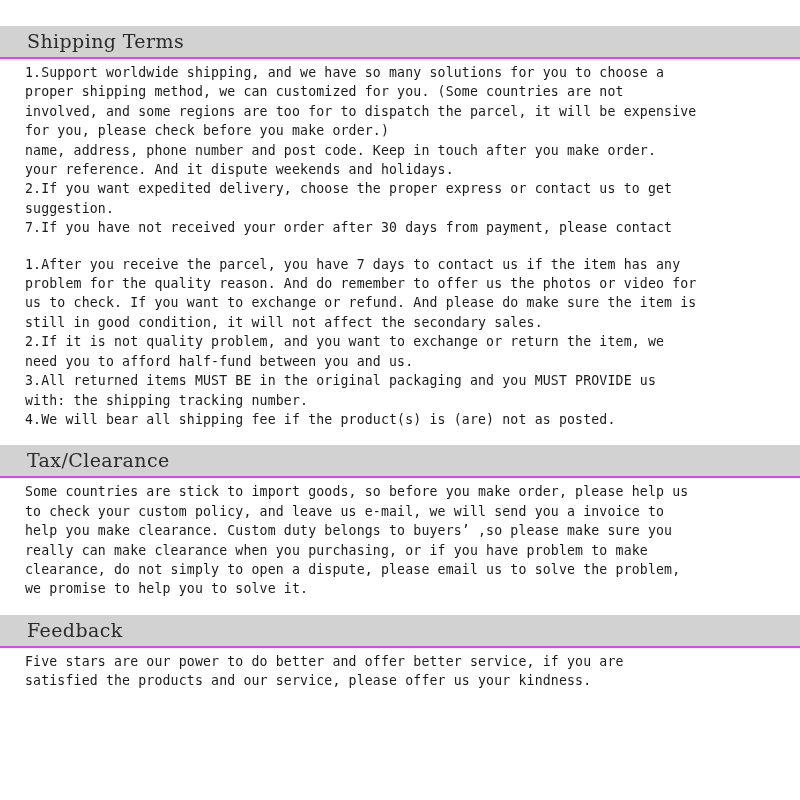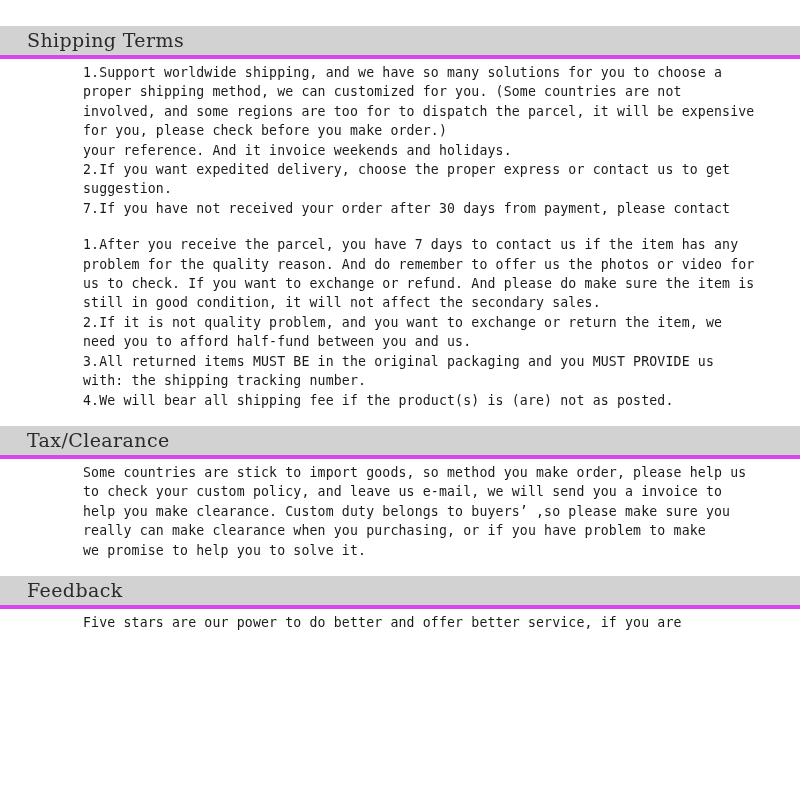--- a/index.html
+++ b/index.html
@@ -27,37 +27,36 @@
     width: 100%;
   }
 
   .section-header {
     background: #d2d2d2;
     height: 33px;
     display: flex;
     align-items: center;
     padding-left: 27px;
     box-sizing: border-box;
-    border-bottom: 4px solid #d946ef;
+    border-bottom: 2px solid #d946ef;
   }
 
   .section-header-title {
     font-family: "DejaVu Serif", serif;
     font-size: 19px;
     font-weight: 400;
     color: #2a2a2a;
     letter-spacing: 0.4px;
     line-height: 1;
     white-space: nowrap;
   }
 
   .section-body {
-    padding: 4px 22px 0 43px;
+    padding: 4px 22px 0 25px;
     box-sizing: border-box;
-    margin-left: 40px;
   }
 
   .body-line {
     font-family: "DejaVu Sans Mono", monospace;
     font-size: 13.2px;
     line-height: 19.4px;
     color: #1a1a1a;
     white-space: pre;
     letter-spacing: 0.15px;
   }
@@ -74,21 +73,22 @@
 
   <div class="section">
     <div class="section-header">
       <span class="section-header-title">Shipping Terms</span>
     </div>
     <div class="section-body">
       <div class="body-line">1.Support worldwide shipping, and we have so many solutions for you to choose a</div>
       <div class="body-line">proper shipping method, we can customized for you. (Some countries are not</div>
       <div class="body-line">involved, and some regions are too for to dispatch the parcel, it will be expensive</div>
       <div class="body-line">for you, please check before you make order.)</div>
-      <div class="body-line">your reference. And it invoice weekends and holidays.</div>
+      <div class="body-line">name, address, phone number and post code. Keep in touch after you make order.</div>
+      <div class="body-line">your reference. And it dispute weekends and holidays.</div>
       <div class="body-line">2.If you want expedited delivery, choose the proper express or contact us to get</div>
       <div class="body-line">suggestion.</div>
       <div class="body-line">7.If you have not received your order after 30 days from payment, please contact</div>
     </div>
   </div>
 
   <div class="spacer-md"></div>
 
   <div class="section">
     <div class="section-body">
@@ -104,32 +104,34 @@
     </div>
   </div>
 
   <div class="spacer-lg"></div>
 
   <div class="section">
     <div class="section-header">
       <span class="section-header-title">Tax/Clearance</span>
     </div>
     <div class="section-body">
-      <div class="body-line">Some countries are stick to import goods, so method you make order, please help us</div>
+      <div class="body-line">Some countries are stick to import goods, so before you make order, please help us</div>
       <div class="body-line">to check your custom policy, and leave us e-mail, we will send you a invoice to</div>
       <div class="body-line">help you make clearance. Custom duty belongs to buyers’ ,so please make sure you</div>
       <div class="body-line">really can make clearance when you purchasing, or if you have problem to make</div>
+      <div class="body-line">clearance, do not simply to open a dispute, please email us to solve the problem,</div>
       <div class="body-line">we promise to help you to solve it.</div>
     </div>
   </div>
 
   <div class="spacer-lg"></div>
 
   <div class="section">
     <div class="section-header">
       <span class="section-header-title">Feedback</span>
     </div>
     <div class="section-body">
       <div class="body-line">Five stars are our power to do better and offer better service, if you are</div>
+      <div class="body-line">satisfied the products and our service, please offer us your kindness.</div>
     </div>
   </div>
 
 </div>
 
 </body></html>

